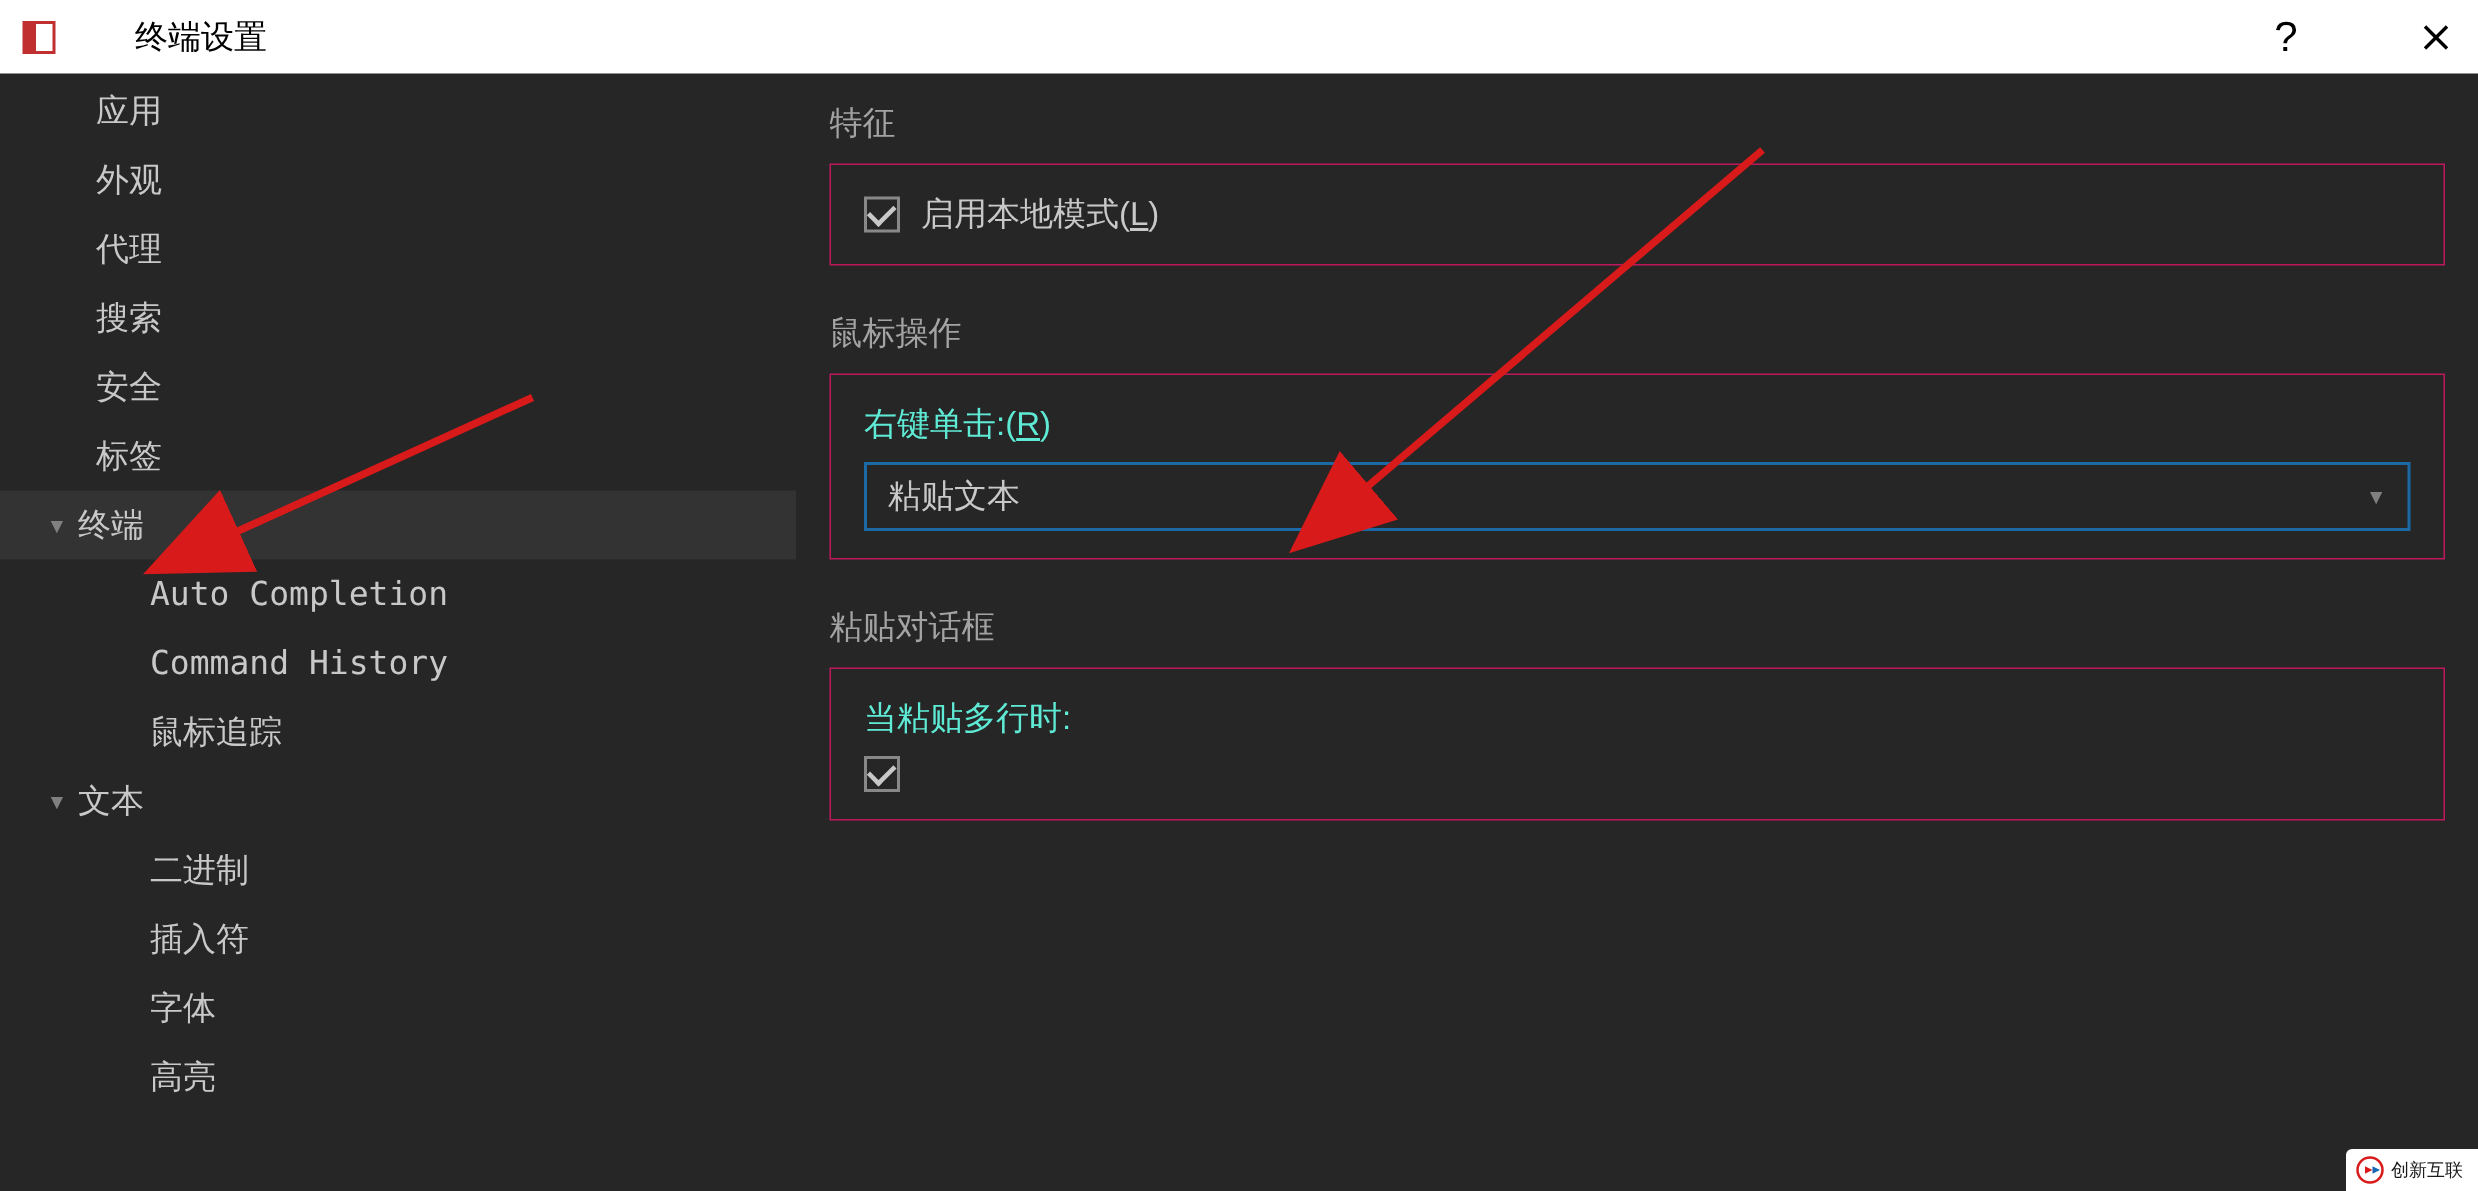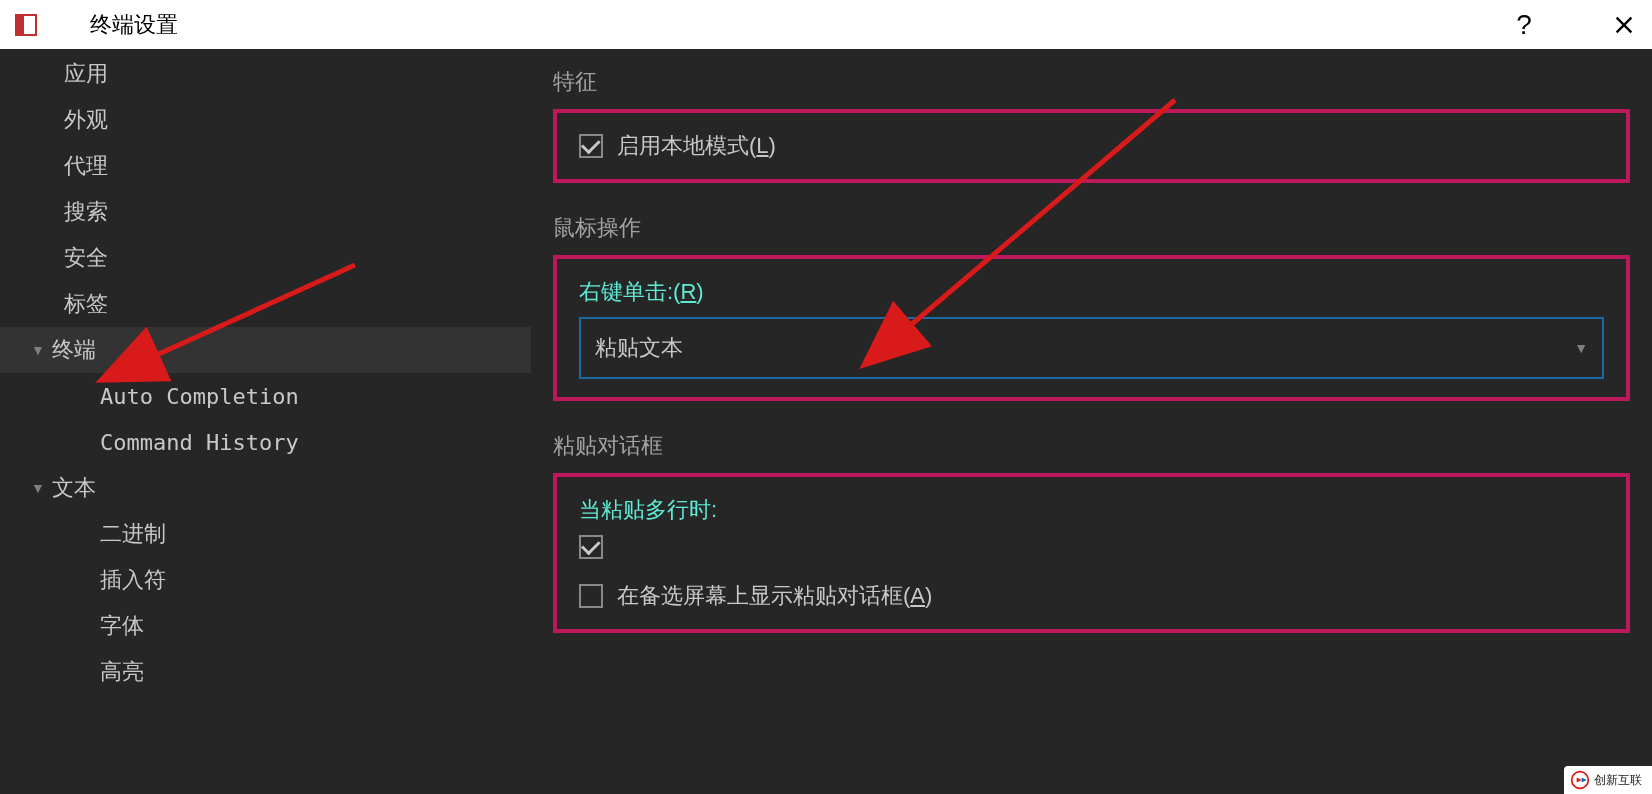--- a/index.html
+++ b/index.html
@@ -90,21 +90,21 @@
     flex: 1 1 auto;
     padding: 18px 22px 0 22px;
     background: #262626;
   }
   .section-label {
     font-size: 22px;
     color: #a3a3a3;
     margin-bottom: 12px;
   }
   .group-box {
-    border: 4px solid #be185d;
+    border: 1px solid #be185d;
     background: #262626;
     padding: 18px 22px;
     margin-bottom: 30px;
   }
   .row {
     display: flex;
     align-items: center;
     gap: 14px;
     margin: 0 0 8px 0;
     font-size: 22px;
@@ -129,21 +129,21 @@
     transform: rotate(-45deg) translate(1px,-2px);
   }
   .field-label {
     font-size: 22px;
     margin-bottom: 10px;
     color: #5eead4;
   }
   .select-box {
     border: 2px solid #1b6aa5;
     background: #262626;
-    height: 62px;
+    height: 46px;
     display: flex;
     align-items: center;
     justify-content: space-between;
     padding: 0 14px;
     color: #c8c8c8;
     font-size: 22px;
     cursor: pointer;
   }
   .select-box .caret {
     color: #808080;
@@ -222,20 +222,23 @@
     <div class="sidebar-item with-arrow selected">
       <span class="arrow">▼</span>
       <span>终端</span>
     </div>
     <div class="sidebar-item child mono">
         <span>Auto Completion</span>
       </div>
     <div class="sidebar-item child mono">
         <span>Command History</span>
       </div>
+    <div class="sidebar-item child">
+        <span>鼠标追踪</span>
+      </div>
     <div class="sidebar-item with-arrow">
       <span class="arrow">▼</span>
       <span>文本</span>
     </div>
     <div class="sidebar-item child">
         <span>二进制</span>
       </div>
     <div class="sidebar-item child">
         <span>插入符</span>
       </div>
@@ -268,26 +271,20 @@
         <span>粘贴文本</span>
         <span class="caret">▼</span>
       </div>
     </div>
 
     <div class="section-label">粘贴对话框</div>
     <div class="group-box">
       <div class="field-label">当粘贴多行时:</div>
       <div class="row">
         <span class="checkbox checked"></span>
-      </div>
-      <div class="row" style="margin-top:22px;">
-        <span class="checkbox"></span>
-        <span>
-          <span>在备选屏幕上显示粘贴对话框(</span><span class="underline">A</span><span>)</span>
-        </span>
       </div>
     </div>
 
   </div>
 </div>
 
 <svg class="overlay" width="1652" height="794">
   <defs>
     <marker id="arrowhead" markerWidth="14" markerHeight="12" refX="2" refY="6" orient="auto">
       <polygon points="0 0, 14 6, 0 12" fill="#d81a1a"></polygon>

